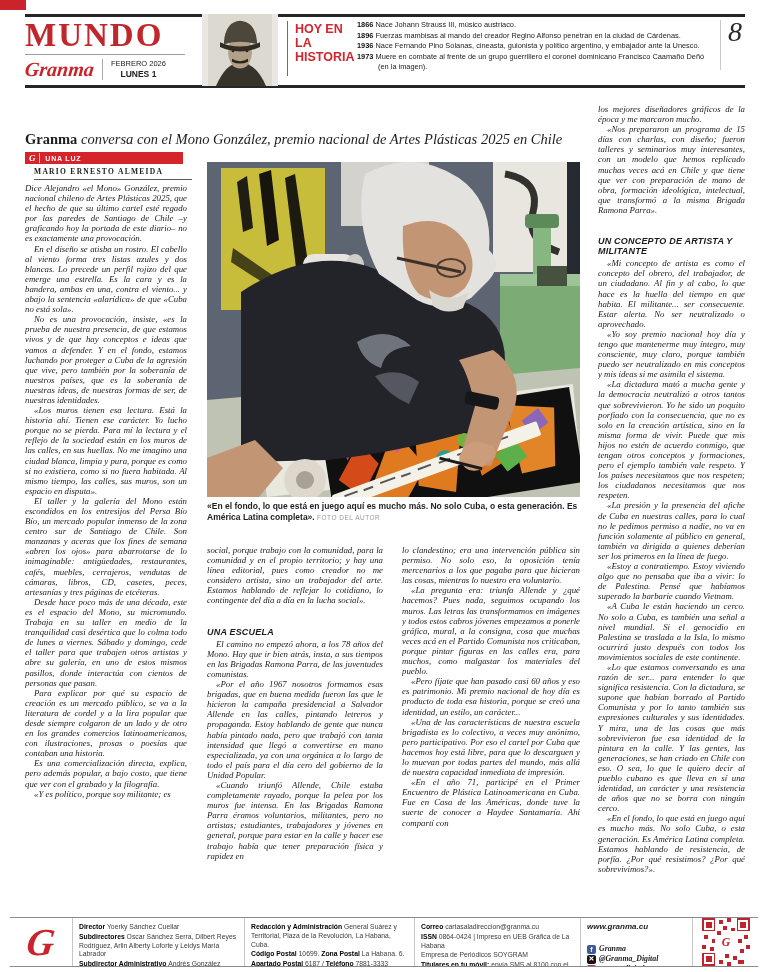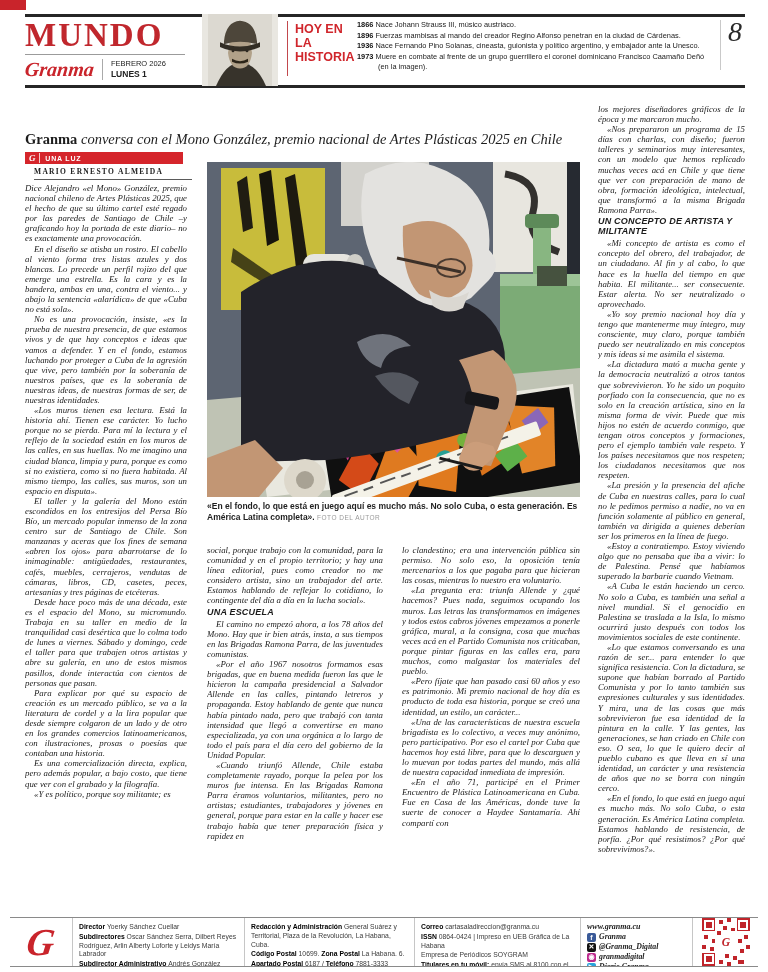--- a/index.html
+++ b/index.html
@@ -8,21 +8,21 @@
   .abs{position:absolute;}
   
   .fold-mark{left:0;top:0;width:26px;height:10px;background:#c9242b;}
   .thick-rule{left:25px;width:720px;height:3px;background:#262626;}
   .masthead{left:25px;top:19px;width:175px;}
   .section-title{font-weight:bold;font-size:33px;line-height:33px;letter-spacing:2px;color:#c0272d;}
   .mast-rule{height:1px;background:#9b9b9b;margin:2px 0 3px;width:160px;}
   .mast-row{display:flex;align-items:center;}
   .brand-script{font-style:italic;font-weight:bold;font-size:20px;color:#c9242b;transform:skewX(-6deg);display:inline-block;}
   .mast-dates{border-left:1px solid #aaa;margin-left:8px;padding-left:8px;
-              font-family:"Liberation Sans",sans-serif;font-size:7.5px;line-height:10px;color:#222;}
+              font-family:"Liberation Sans",sans-serif;font-size:7.5px;line-height:10px;color:#222;text-align:center;}
   .mast-dates b{font-size:8.5px;}
   .portrait{left:202px;top:14px;width:76px;height:72px;}
   .hist-div{left:287px;top:21px;width:1px;height:55px;background:#c2484d;}
   .hist-kicker{left:295px;top:22px;width:62px;font-family:"Liberation Sans",sans-serif;
                font-weight:bold;font-size:12.5px;line-height:14px;color:#d0262c;}
   .hist{left:357px;top:20px;width:352px;font-family:"Liberation Sans",sans-serif;
         font-size:7.4px;line-height:9.7px;color:#222;}
   .hist .fl{padding-left:21px;text-indent:-21px;}
   .hist .fl b{font-weight:700;color:#111;}
   .pn-div{left:720px;top:20px;width:1px;height:50px;background:#c9c9c9;}
@@ -36,21 +36,21 @@
   .kicker-bar{left:25px;top:152px;width:158px;height:12px;background:#d5252b;display:flex;align-items:center;
               color:#fff;font-family:"Liberation Sans",sans-serif;font-weight:bold;font-size:7px;letter-spacing:.8px;}
   .kicker-g{font-family:"Liberation Serif",serif;font-style:italic;font-size:9px;padding:0 3px 0 4px;
             border-right:1px solid rgba(255,255,255,.75);margin-right:5px;}
   .byline{left:34px;top:165px;width:158px;padding:2px 0 3px;border-bottom:1px solid #5a5a5a;
           font-weight:bold;font-size:7.5px;letter-spacing:1.3px;color:#222;}
   
   .bodycol{font-size:8.8px;line-height:10.1px;text-align:justify;overflow:hidden;font-style:italic;}
   .bodycol .para{margin:0;text-indent:9px;}
   .bodycol .para:first-child{text-indent:0;}
-  .bodycol .subhd{margin:1px 0 2px;font-family:"Liberation Sans",sans-serif;font-weight:bold;
+  .bodycol .subhd{margin:21px 0 2px;font-family:"Liberation Sans",sans-serif;font-weight:bold;
                   font-size:9px;letter-spacing:.2px;text-align:left;}
   .col1{left:25px;top:183px;width:162px;height:724px;}
   .col2{left:207px;top:545px;width:176px;height:363px;}
   .col3{left:402px;top:545px;width:178px;height:363px;}
   .col4{left:598px;top:104px;width:147px;height:804px;}
   
   .photo{left:207px;top:162px;width:373px;height:335px;overflow:hidden;}
   .caption{left:207px;top:501px;width:373px;font-family:"Liberation Sans",sans-serif;
            font-weight:bold;font-size:8.5px;line-height:10.6px;color:#1f1f1f;}
   .caption .credit{font-weight:normal;font-size:6.5px;color:#9a9a9a;letter-spacing:.5px;}
@@ -58,21 +58,21 @@
   .footer{left:10px;top:917px;width:748px;height:50px;border-top:1px solid #8a8a8a;border-bottom:1px solid #8a8a8a;
           display:flex;align-items:stretch;font-family:"Liberation Sans",sans-serif;
           font-size:6.8px;line-height:8.8px;color:#3a3a3a;box-sizing:border-box;}
   .fblock{padding:5px 6px;border-left:1px solid #c6c6c6;box-sizing:border-box;overflow:hidden;}
   .f-logo{width:62px;border-left:none;display:flex;align-items:center;justify-content:center;}
   .f-logo span{font-family:"Liberation Serif",serif;font-style:italic;font-weight:bold;
                font-size:38px;color:#c9242b;transform:skewX(-8deg);}
   .fb1{width:172px;} .fb2{width:170px;} .fb3{width:166px;} .fb4{width:112px;} .fb5{width:66px;display:flex;align-items:center;justify-content:center;}
   .fl{margin-bottom:1px;}
   .fl b{color:#000;}
-  .webline{font-family:Liberation Serif, serif;font-style:italic;font-weight:bold;font-size:8px;color:#222;margin-bottom:1px;}
+  .webline{font-family:Liberation Sans, sans-serif;font-style:italic;font-weight:bold;font-size:8px;color:#222;margin-bottom:13px;}
   .soc{display:flex;align-items:center;margin:1px 0;font-family:"Liberation Serif",serif;
        font-style:italic;font-weight:bold;font-size:7.8px;color:#222;}
   .sic{display:inline-flex;width:9px;height:9px;border-radius:2px;color:#fff;flex:0 0 9px;
        font:bold 7px "Liberation Sans",sans-serif;font-style:normal;align-items:center;justify-content:center;margin-right:3px;}
   .sic.facebook{background:#3a5a98;} .sic.x{background:#121212;} .sic.instagram{background:#bc2a8d;} .sic.telegram{background:#2aa1da;}
 </style>
 </head>
 <body>
 
 <div class="page">

